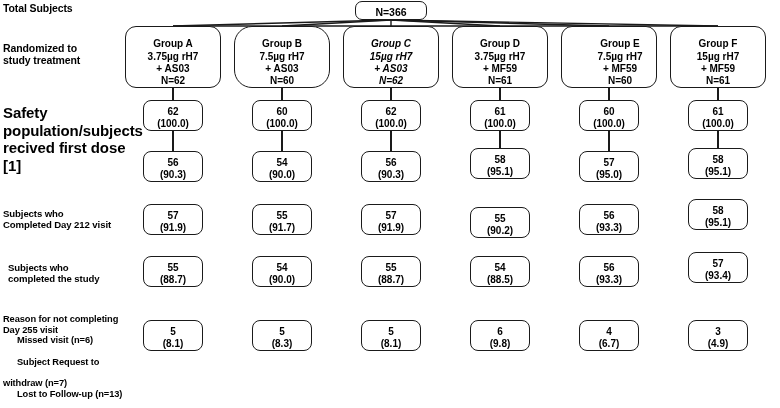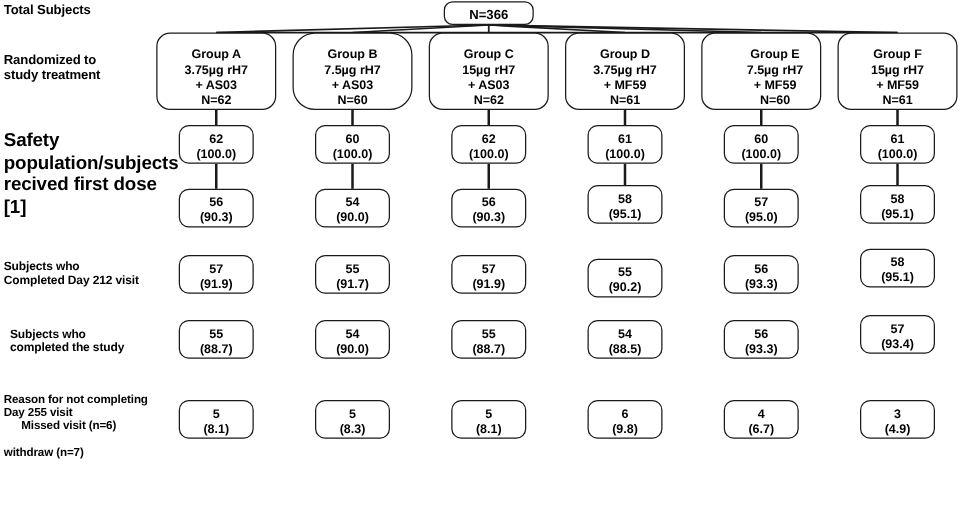--- a/index.html
+++ b/index.html
@@ -109,21 +109,23 @@
 recived first dose [1]</div>
   <div class="row-label" id="label-day212">Subjects who
 Completed Day 212 visit</div>
   <div class="row-label" id="label-completed">Subjects who
 completed the study</div>
 
   <div class="row-label" id="label-reason">
     <span>Reason for not completing
 Day 255 visit</span>
     <span class="indent1">Missed visit (n=6)</span>
+    <span class="indent1">Subject Request to</span>
     <span>withdraw (n=7)</span>
+    <span class="indent1">Lost to Follow-up (n=13)</span>
     
     
     
   </div>
 
   <div class="box" id="top-box">
     <span>N=366</span>
   </div>
 
   <div class="box group-box" style="left:125px; top:26px;">
@@ -131,21 +133,21 @@
     <span>3.75µg rH7</span>
     <span>+ AS03</span>
     <span>N=62</span>
   </div>
   <div class="box group-box" style="left:234px; top:26px;border-radius:18px;">
     <span class="gname">Group B</span>
     <span>7.5µg rH7</span>
     <span>+ AS03</span>
     <span>N=60</span>
   </div>
-  <div class="box group-box" style="left:343px; top:26px;">
+  <div class="box group-box" style="left:343px; top:26px;font-style:italic;">
     <span class="gname">Group C</span>
     <span>15µg rH7</span>
     <span>+ AS03</span>
     <span>N=62</span>
   </div>
   <div class="box group-box" style="left:452px; top:26px;">
     <span class="gname">Group D</span>
     <span>3.75µg rH7</span>
     <span>+ MF59</span>
     <span>N=61</span>

